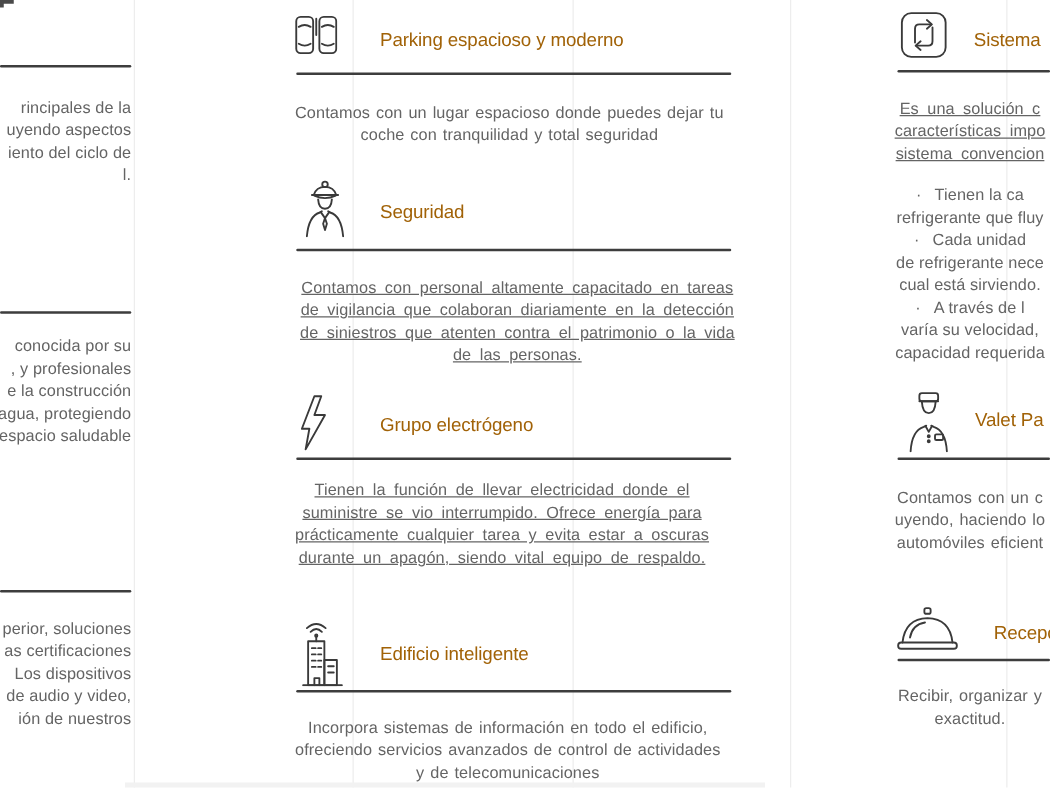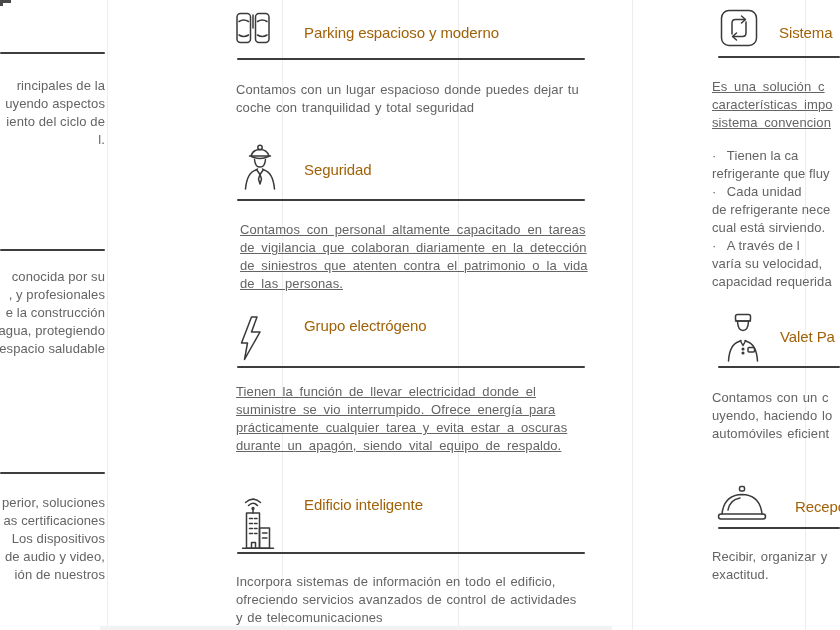--- a/index.html
+++ b/index.html
@@ -9,21 +9,21 @@
     font-family:"Liberation Sans", sans-serif;
   }
   .vline{position:absolute;top:0;bottom:0;width:1px;background:#ededed;}
   .rule{position:absolute;height:2px;background:#3d3d3d;border-radius:1px;}
   .sec-title{
     position:absolute;font-size:15px;font-weight:normal;color:#a16207;
     letter-spacing:-0.1px;line-height:20px;white-space:nowrap;
   }
   .body-text{
     position:absolute;font-size:13px;line-height:18px;color:#646464;
-    letter-spacing:0.1px;white-space:pre;tab-size:4;
+    letter-spacing:0.1px;white-space:pre;tab-size:4;text-align:center;
   }
   .frag-left{left:-5px;width:110px;text-align:right;}
   .frag-right{left:712px;width:128px;overflow:hidden;}
   .title-clip{overflow:hidden;}
   .just2{word-spacing:3px;text-decoration:underline;}
   .just1{word-spacing:1px;}
   svg{position:absolute;stroke:#3a3a3a;fill:none;stroke-width:1.5;
       stroke-linecap:round;stroke-linejoin:round;}
   .corner-mark{position:absolute;background:#4a4a4a;}
   .page-edge{position:absolute;background:#f2f2f2;}
@@ -90,40 +90,40 @@
 <div class="sec-title" style="left:304px;top:160px">Seguridad</div>
 <div class="rule" style="left:237px;top:199px;width:348px"></div>
 <div class="body-text just2" style="left:240px;top:221px">Contamos con personal altamente capacitado en tareas
 de vigilancia que colaboran diariamente en la detección
 de siniestros que atenten contra el patrimonio o la vida
 de las personas.</div>
 
 <svg style="left:237px;top:315px" width="27" height="47" viewBox="0 0 27 47">
   <path d="M14.5 2 L4.5 28 H10.5 L7.5 44.5 L23 17 H14.5 L20 2 Z"></path>
 </svg>
-<div class="sec-title" style="left:304px;top:316px">Grupo electrógeno</div>
+<div class="sec-title" style="left:304px;top:331px">Grupo electrógeno</div>
 <div class="rule" style="left:237px;top:366px;width:348px"></div>
 <div class="body-text just2" style="left:236px;top:383px">Tienen la función de llevar electricidad donde el
 suministre se vio interrumpido. Ofrece energía para
 prácticamente cualquier tarea y evita estar a oscuras
 durante un apagón, siendo vital equipo de respaldo.</div>
 
 <svg style="left:240px;top:495px" width="36" height="54" viewBox="0 0 36 54">
   <path d="M8.5 10.5 Q13 6 17.5 10.5"></path>
   <path d="M5.5 7.5 Q13 0.8 20.5 7.5"></path>
   <circle cx="13" cy="13.5" r="0.9"></circle>
   <line x1="13" y1="14.5" x2="13" y2="18"></line>
   <rect x="6.5" y="18" width="13" height="35.2"></rect>
   <rect x="19.5" y="33" width="10" height="20.2"></rect>
   <path d="M9.5 23.5 H12.5 M14.5 23.5 H17 M9.5 28.5 H12.5 M14.5 28.5 H17 M9.5 33.5 H12.5 M14.5 33.5 H17 M9.5 38.5 H12.5 M14.5 38.5 H17"></path>
   <path d="M22.5 38 H27 M22.5 43 H27"></path>
   <path d="M11.5 53.2 V47.5 H15.5 V53.2"></path>
   <line x1="2.5" y1="53.2" x2="33.5" y2="53.2"></line>
 </svg>
-<div class="sec-title" style="left:304px;top:495px">Edificio inteligente</div>
+<div class="sec-title" style="left:304px;top:514px">Edificio inteligente</div>
 <div class="rule" style="left:237px;top:552px;width:348px"></div>
 <div class="body-text just1" style="left:236px;top:573px">Incorpora sistemas de información en todo el edificio,
 ofreciendo servicios avanzados de control de actividades
 y de telecomunicaciones</div>
 
 <svg style="left:719px;top:8px" width="40" height="40" viewBox="0 0 40 40">
   <rect x="2.5" y="2.5" width="35" height="35" rx="7.5"></rect>
   <path d="M13 26 V15 Q13 11.5 16.5 11.5 H26"></path>
   <path d="M22.5 8 L26.5 11.5 L22.5 15"></path>
   <path d="M27 14 V25 Q27 28.5 23.5 28.5 H14"></path>

